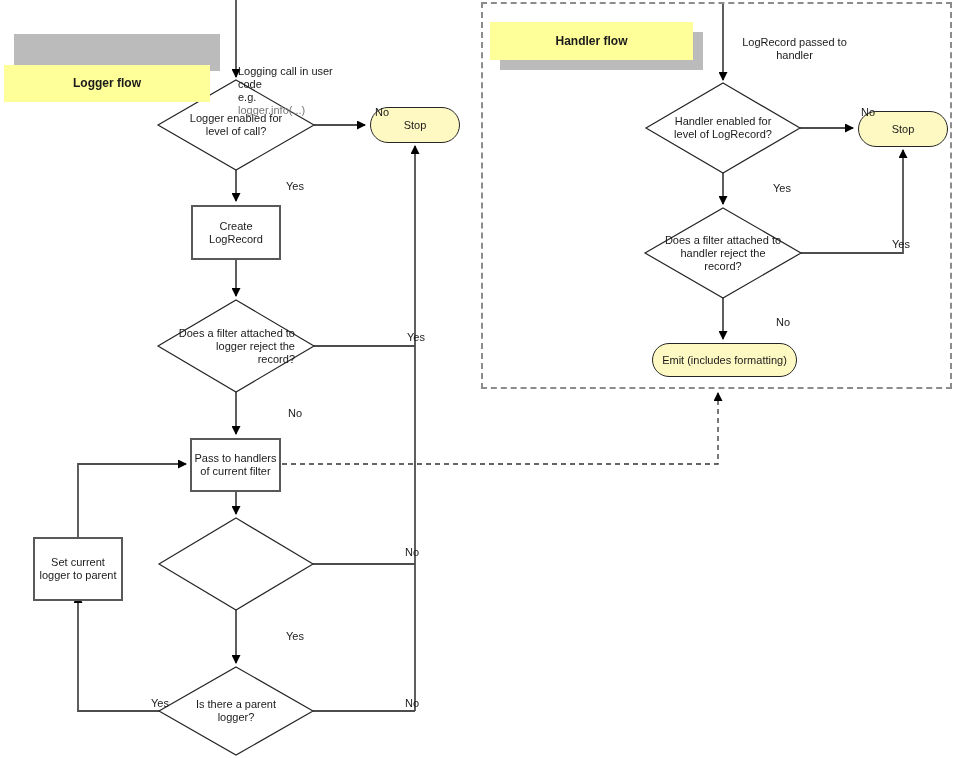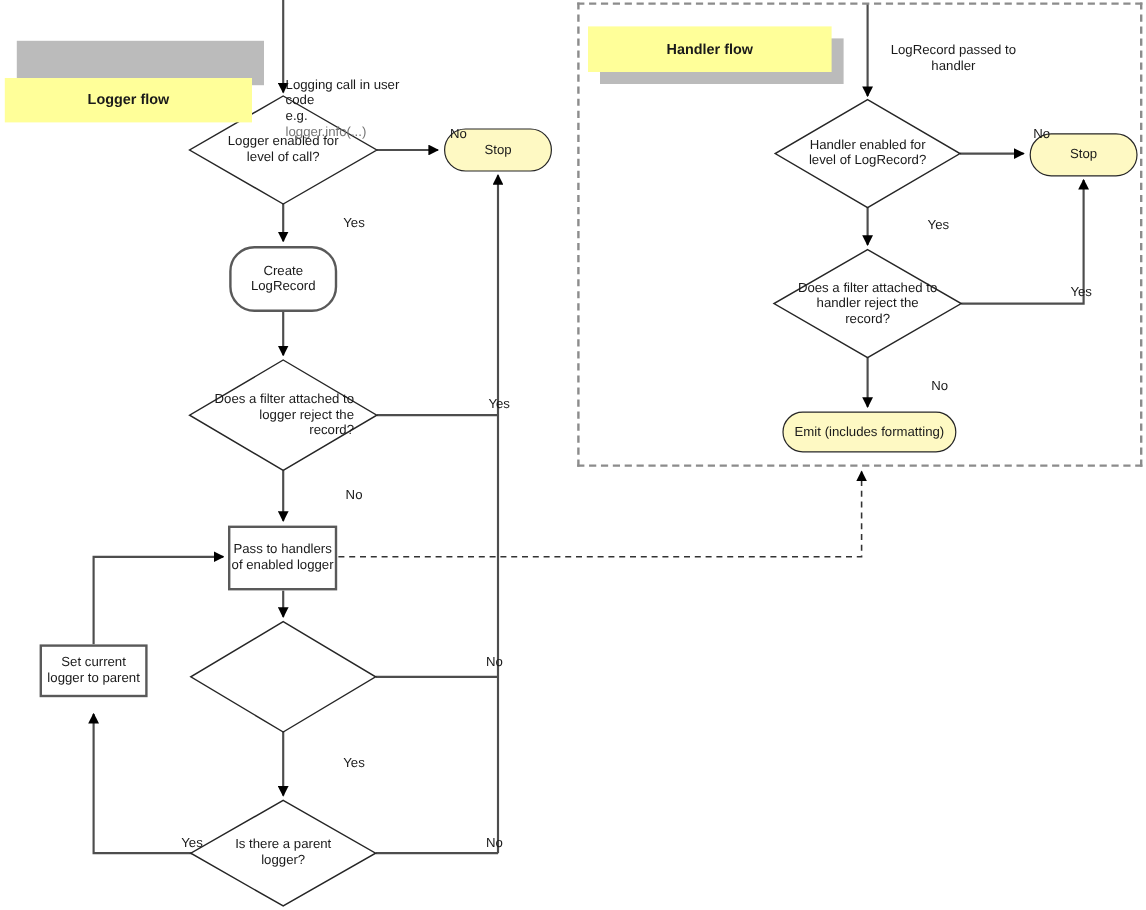--- a/index.html
+++ b/index.html
@@ -121,38 +121,38 @@
   </div>
 
   <div class="abs center-text" style="left:186px; top:97px; width:100px; height:56px;">
     <span>Logger enabled for level of call?</span>
   </div>
 
   <div class="abs stadium-node center-text" style="left:370px; top:107px; width:90px; height:36px; border-radius:18px;">
     <span>Stop</span>
   </div>
 
-  <div class="abs rect-node center-text" style="left:191px; top:205px; width:90px; height:55px;border-radius:21px;">
+  <div class="abs rect-node center-text" style="left:191px; top:205px; width:90px; height:55px;">
     <span>Create LogRecord</span>
   </div>
 
   <div class="abs center-text" style="left:177px; top:318px; width:118px; height:56px;text-align:right;">
     <span>Does a filter attached to logger reject the record?</span>
   </div>
 
   <div class="abs rect-node center-text" style="left:190px; top:438px; width:91px; height:54px;">
-    <span>Pass to handlers of enabled logger</span>
+    <span>Pass to handlers of current filter</span>
   </div>
 
 
   <div class="abs center-text" style="left:191px; top:684px; width:90px; height:54px;">
     <span>Is there a parent logger?</span>
   </div>
 
-  <div class="abs rect-node center-text" style="left:33px; top:537px; width:90px; height:44px;">
+  <div class="abs rect-node center-text" style="left:33px; top:537px; width:90px; height:64px;">
     <span>Set current logger to parent</span>
   </div>
 
   <div class="edge-label" style="left:329px; top:106px;">No</div>
   <div class="edge-label" style="left:240px; top:180px;">Yes</div>
   <div class="edge-label" style="left:361px; top:331px;">Yes</div>
   <div class="edge-label" style="left:242px; top:407px;">No</div>
   <div class="edge-label" style="left:359px; top:546px;">No</div>
   <div class="edge-label" style="left:240px; top:630px;">Yes</div>
   <div class="edge-label" style="left:105px; top:697px;">Yes</div>

